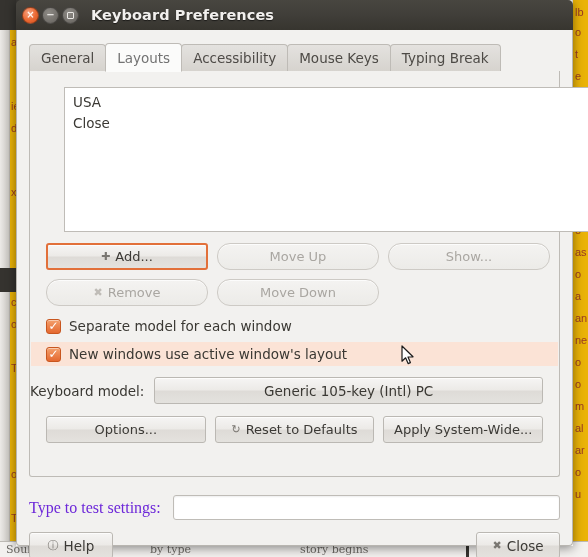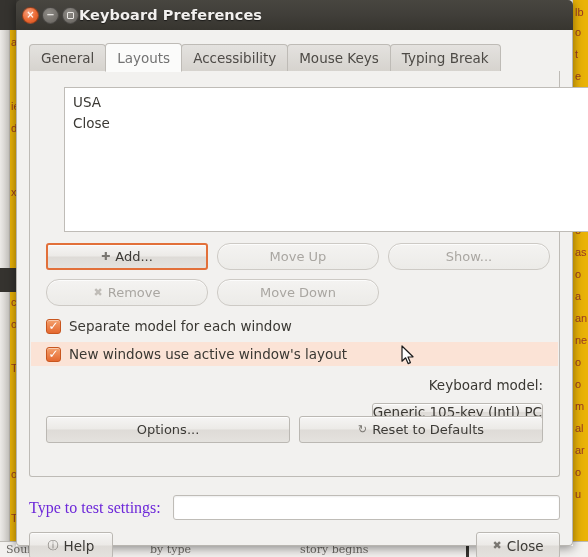--- a/index.html
+++ b/index.html
@@ -139,20 +139,21 @@
     background: radial-gradient(circle at 38% 32%, #8d8a85 0%, #77746f 55%, #615e59 100%);
     color: #e9e7e4;
   }
   .wbtn .glyph { font-size: 10px; font-weight: bold; }
   .wbtn.max .sq {
     width: 7px; height: 7px;
     border: 1.4px solid #e9e7e4;
     border-radius: 1px;
   }
   .wtitle {
+    margin-left: 12px;
     color: #f2f0ee;
     font-size: 14.5px;
     font-weight: bold;
     letter-spacing: .1px;
     text-shadow: 0 1px 1px rgba(0,0,0,.55);
   }
 
   
   .dlg-body {
     height: 516px;
@@ -300,23 +301,22 @@
     line-height: 1;
     font-weight: bold;
   }
 
   
   .model-row {
     position: absolute;
     left: 0; right: 16px;
     top: 306px;
     display: flex;
-    align-items: flex-end;
+    align-items: center;
     gap: 10px;
-    flex-direction: column;
   }
   .model-label { font-size: 13.5px; color: #3a3833; white-space: nowrap; }
   .model-btn {
     flex: 1;
     height: 27px;
     display: flex;
     align-items: center;
     justify-content: center;
     font-size: 13.5px;
     color: #3a3833;
@@ -523,20 +523,23 @@
         </div>
 
         <div class="pane-actions">
           <div class="btn">
             <span>Options...</span>
           </div>
           <div class="btn">
             <span class="icn">↻</span>
             <span>Reset to Defaults</span>
           </div>
+          <div class="btn">
+            <span>Apply System-Wide...</span>
+          </div>
         </div>
 
       </div>
 
       <div class="test-row">
         <span class="test-label">Type to test settings:</span>
         <input class="test-input" type="text" placeholder="" style="">
       </div>
 
       <div class="footer">

